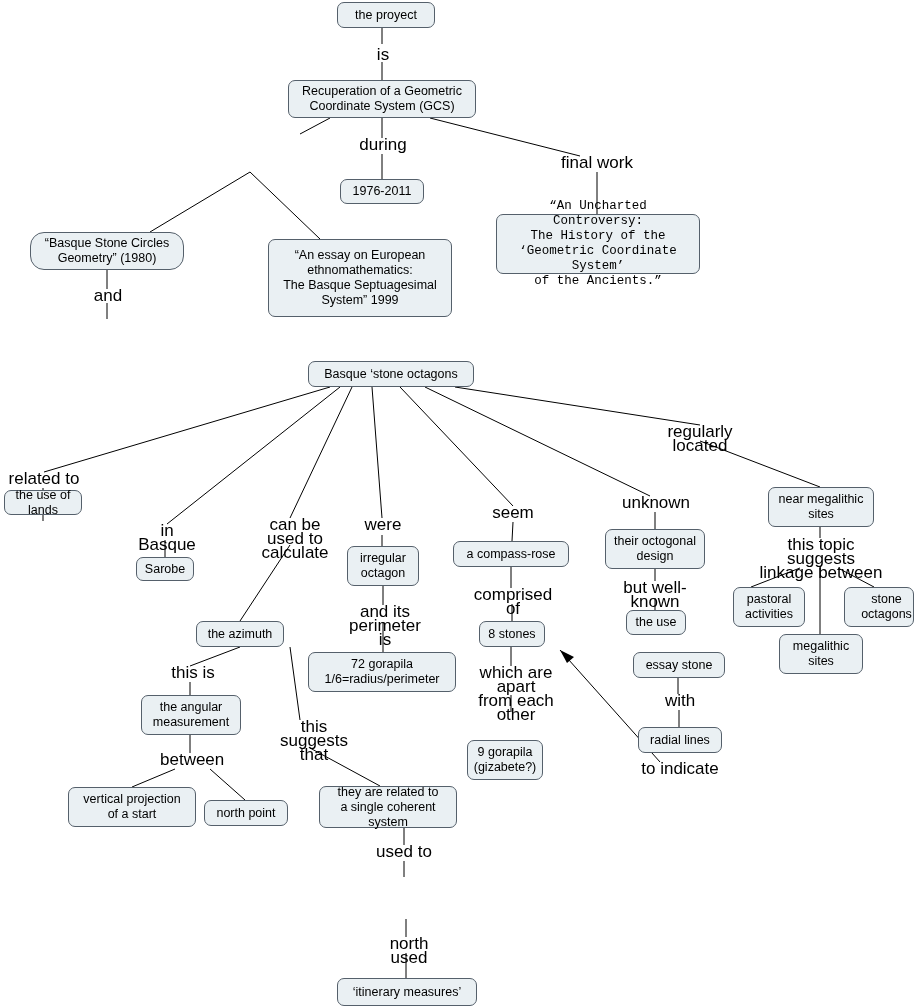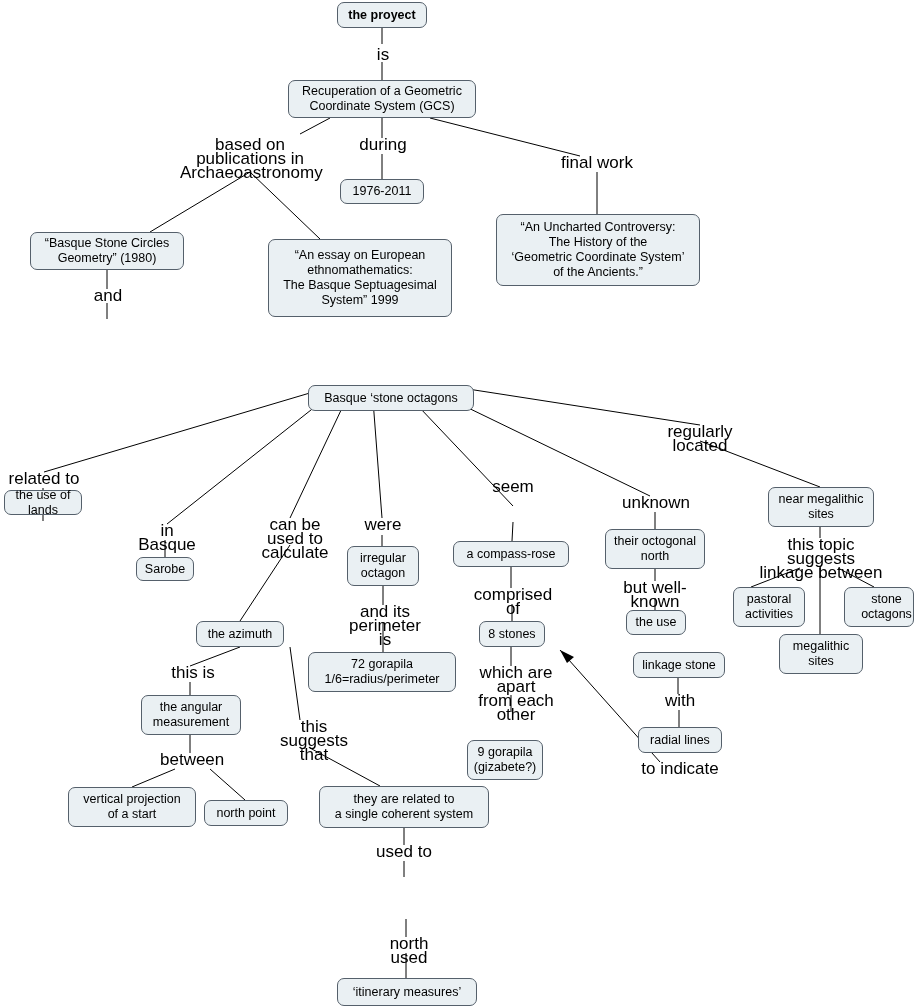--- a/index.html
+++ b/index.html
@@ -100,81 +100,78 @@
       <path d="M175,769 L132,787" stroke="#000000" stroke-width="1" fill="none"></path>
       <path d="M210,769 L245,800" stroke="#000000" stroke-width="1" fill="none"></path>
       <path d="M290,647 L300,720" stroke="#000000" stroke-width="1" fill="none"></path>
       <path d="M310,748 L380,786" stroke="#000000" stroke-width="1" fill="none"></path>
       <path d="M404,828 L404,845" stroke="#000000" stroke-width="1" fill="none"></path>
       <path d="M404,861 L404,877" stroke="#000000" stroke-width="1" fill="none"></path>
       <path d="M406,919 L406,937" stroke="#000000" stroke-width="1" fill="none"></path>
       <path d="M406,953 L406,978" stroke="#000000" stroke-width="1" fill="none"></path>
       <path d="M560,650 L574,657 L567,663 Z" fill="#000000"></path>
     </svg>
-<div class="node" style="left: 337px; top: 2px; width: 90px; height: 26px; font-weight: bold;">the proyect</div>
+<div class="node" style="left: 337px; top: 2px; width: 98px; height: 26px;">the proyect</div>
     <div class="node" style="left: 288px; top: 80px; width: 188px; height: 38px;">Recuperation of a Geometric
 Coordinate System (GCS)</div>
     <div class="node" style="left: 340px; top: 179px; width: 84px; height: 25px;">1976-2011</div>
-    <div class="node" style="left: 496px; top: 214px; width: 204px; height: 72px;">“An Uncharted Controversy:
+    <div class="node" style="left: 496px; top: 214px; width: 204px; height: 60px; font-family: Liberation Mono, monospace;">“An Uncharted Controversy:
 The History of the
 ‘Geometric Coordinate System’
 of the Ancients.”</div>
-    <div class="node" style="left: 30px; top: 232px; width: 154px; height: 38px;">“Basque Stone Circles
+    <div class="node" style="left: 30px; top: 232px; width: 154px; height: 38px; border-radius: 14px;">“Basque Stone Circles
 Geometry” (1980)</div>
     <div class="node" style="left: 268px; top: 239px; width: 184px; height: 78px;">“An essay on European
 ethnomathematics:
 The Basque Septuagesimal
 System” 1999</div>
-    <div class="node" style="left: 308px; top: 361px; width: 166px; height: 26px; margin-top: 24px;">Basque ‘stone octagons</div>
+    <div class="node" style="left: 308px; top: 361px; width: 166px; height: 26px;">Basque ‘stone octagons</div>
     <div class="node" style="left: 4px; top: 490px; width: 78px; height: 25px;">the use of
 lands</div>
     <div class="node" style="left: 136px; top: 557px; width: 58px; height: 24px;">Sarobe</div>
     <div class="node" style="left: 196px; top: 621px; width: 88px; height: 26px;">the azimuth</div>
     <div class="node" style="left: 347px; top: 546px; width: 72px; height: 40px;">irregular
 octagon</div>
     <div class="node" style="left: 308px; top: 652px; width: 148px; height: 40px;">72 gorapila
 1/6=radius/perimeter</div>
     <div class="node" style="left: 453px; top: 541px; width: 116px; height: 26px;">a compass-rose</div>
     <div class="node" style="left: 479px; top: 621px; width: 66px; height: 26px;">8 stones</div>
     <div class="node" style="left: 467px; top: 740px; width: 76px; height: 40px;">9 gorapila
 (gizabete?)</div>
     <div class="node" style="left: 605px; top: 529px; width: 100px; height: 40px;">their octogonal
-north</div>
+design</div>
     <div class="node" style="left: 626px; top: 610px; width: 60px; height: 25px;">the use</div>
-    <div class="node" style="left: 633px; top: 652px; width: 92px; height: 26px;">linkage stone</div>
+    <div class="node" style="left: 633px; top: 652px; width: 92px; height: 26px;">essay stone</div>
     <div class="node" style="left: 638px; top: 727px; width: 84px; height: 26px;">radial lines</div>
     <div class="node" style="left: 768px; top: 487px; width: 106px; height: 40px;">near megalithic
 sites</div>
     <div class="node" style="left: 733px; top: 587px; width: 72px; height: 40px;">pastoral
 activities</div>
     <div class="node" style="left: 844px; top: 587px; width: 70px; height: 40px; padding-left: 22px;">stone
 octagons</div>
     <div class="node" style="left: 779px; top: 634px; width: 84px; height: 40px;">megalithic
 sites</div>
     <div class="node" style="left: 141px; top: 695px; width: 100px; height: 40px;">the angular
 measurement</div>
     <div class="node" style="left: 68px; top: 787px; width: 128px; height: 40px;">vertical projection
 of a start</div>
     <div class="node" style="left: 204px; top: 800px; width: 84px; height: 26px;">north point</div>
-    <div class="node" style="left: 319px; top: 786px; width: 170px; height: 42px;">they are related to
+    <div class="node" style="left: 319px; top: 786px; width: 138px; height: 42px;">they are related to
 a single coherent system</div>
     <div class="node" style="left: 337px; top: 978px; width: 140px; height: 28px;">‘itinerary measures’</div>
     <div class="link-label" style="left: 365px; top: 48px; width: 36px;">is</div>
-    <div class="link-label" style="left: 180px; top: 138px; width: 140px;">based on
-publications in
-Archaeoastronomy</div>
     <div class="link-label" style="left: 355px; top: 138px; width: 56px;">during</div>
     <div class="link-label" style="left: 557px; top: 156px; width: 80px;">final work</div>
     <div class="link-label" style="left: 90px; top: 289px; width: 36px;">and</div>
     <div class="link-label" style="left: 8px; top: 472px; width: 72px;">related to</div>
     <div class="link-label" style="left: 130px; top: 524px; width: 74px;">in Basque</div>
     <div class="link-label" style="left: 234px; top: 518px; width: 122px;">can be
 used to calculate</div>
     <div class="link-label" style="left: 362px; top: 518px; width: 42px;">were</div>
-    <div class="link-label" style="left: 491px; top: 480px; width: 44px;">seem</div>
+    <div class="link-label" style="left: 491px; top: 506px; width: 44px;">seem</div>
     <div class="link-label" style="left: 621px; top: 496px; width: 70px;">unknown</div>
     <div class="link-label" style="left: 640px; top: 425px; width: 120px;">regularly located</div>
     <div class="link-label" style="left: 756px; top: 538px; width: 130px;">this topic suggests
 linkage between</div>
     <div class="link-label" style="left: 167px; top: 666px; width: 52px;">this is</div>
     <div class="link-label" style="left: 160px; top: 753px; width: 64px;">between</div>
     <div class="link-label" style="left: 266px; top: 720px; width: 96px;">this suggests
 that</div>
     <div class="link-label" style="left: 342px; top: 605px; width: 86px;">and its
 perimeter is</div>

